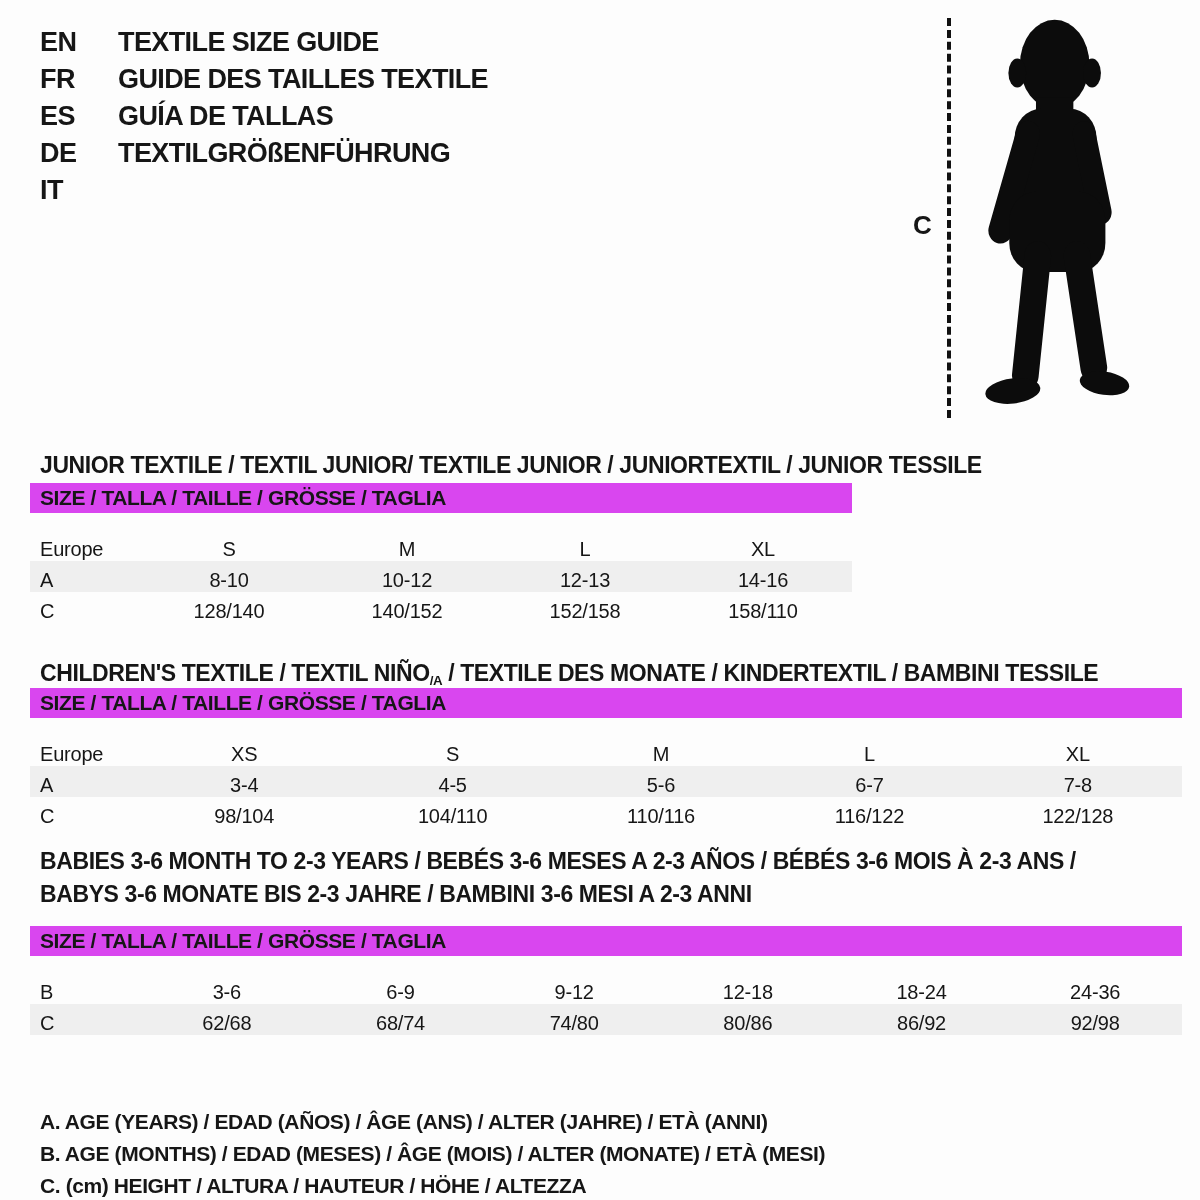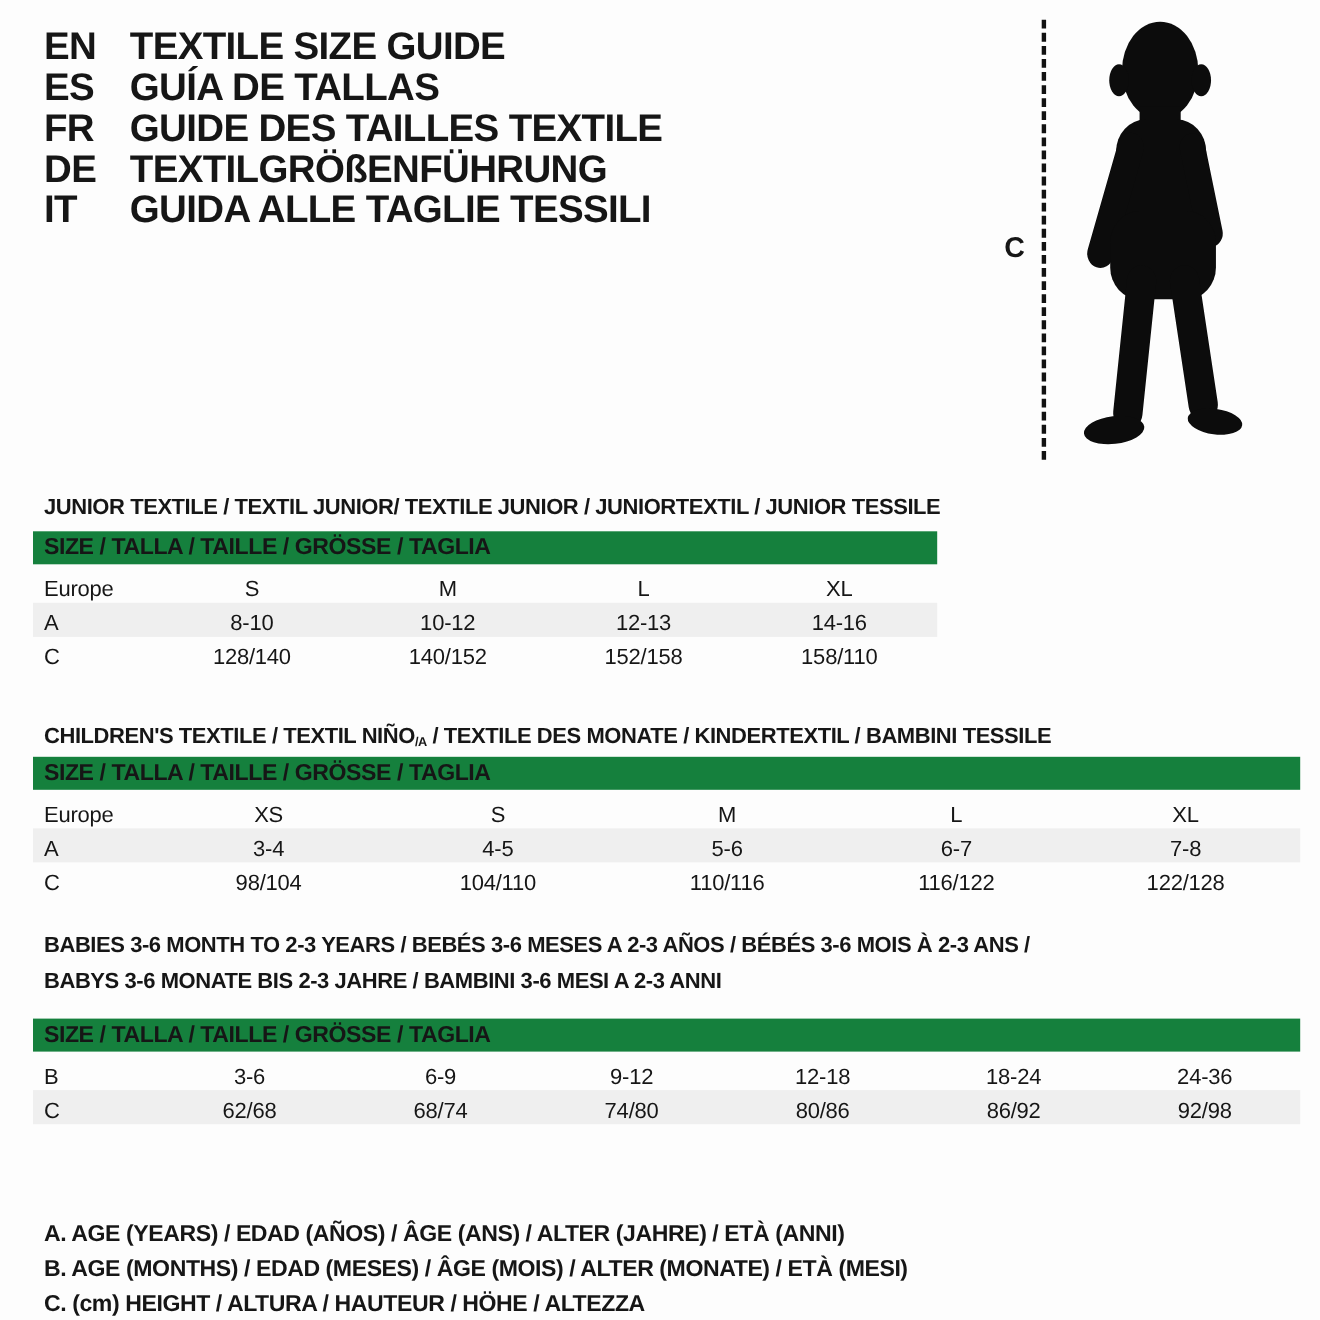--- a/index.html
+++ b/index.html
@@ -7,40 +7,40 @@
     width:1200px;height:1200px;position:relative;overflow:hidden;
     background:#fdfdfd;color:#161616;
     font-family:"Liberation Sans","DejaVu Sans",sans-serif;
     font-stretch:condensed;
   }
   .page{position:absolute;inset:0;}
 
   
   .lang-block{position:absolute;left:40px;top:24px;}
   .lang-row{display:flex;height:37px;align-items:center;}
-  .lang-code,.lang-label{font-weight:700;font-size:35px;letter-spacing:-0.6px;white-space:nowrap;}
+  .lang-code,.lang-label{font-weight:700;font-size:27px;letter-spacing:-0.6px;white-space:nowrap;}
   .lang-code{width:78px;flex:none;}
 
   
   .figure-block{position:absolute;left:905px;top:10px;width:262px;height:412px;}
   .height-line{position:absolute;left:42px;top:8px;height:400px;width:0;border-left:4px dashed #111;}
   .c-marker{position:absolute;left:8px;top:200px;font-size:26px;font-weight:700;}
   .baby-svg{position:absolute;left:58px;top:4px;width:178px;height:406px;}
 
   
-  .section-title{position:absolute;left:40px;font-size:20px;font-weight:700;
+  .section-title{position:absolute;left:40px;font-size:23px;font-weight:700;
     letter-spacing:-0.4px;white-space:nowrap;}
   .title-sub{font-size:0.58em;vertical-align:-0.30em;font-weight:700;}
   .two-line div{line-height:33px;}
 
   
   .size-table{position:absolute;left:30px;}
-  .size-header{height:30px;display:flex;align-items:center;background:#15803d;
+  .size-header{height:30px;display:flex;align-items:center;background:#d946ef;
     font-weight:700;font-size:21px;padding-left:10px;letter-spacing:-0.4px;
-    margin-bottom:4px;box-sizing:border-box;}
+    margin-bottom:17px;box-sizing:border-box;}
   .trow{display:flex;height:31px;align-items:flex-end;font-size:20px;letter-spacing:-0.2px;}
   .trow.shade{background:#efefef;}
   .tlabel{width:100px;padding-left:10px;flex:none;}
   .tcell{flex:1;text-align:center;}
   .junior-table{top:483px;width:822px;}
   .children-table{top:688px;width:1152px;}
   .babies-table{top:926px;width:1152px;}
   #junior-title{top:433px;}
   #children-title{top:641px;}
   #babies-title{top:826px;}
@@ -53,34 +53,33 @@
 <body>
 
 <div class="page">
 
   <section class="lang-block">
     <div class="lang-row">
       <span class="lang-code">EN</span>
       <span class="lang-label">TEXTILE SIZE GUIDE</span>
     </div>
     <div class="lang-row">
+      <span class="lang-code">FR</span>
+      <span class="lang-label">GUIDE DES TAILLES TEXTILE</span>
+    </div>
+    <div class="lang-row">
       <span class="lang-code">ES</span>
       <span class="lang-label">GUÍA DE TALLAS</span>
-    </div>
-    <div class="lang-row">
-      <span class="lang-code">FR</span>
-      <span class="lang-label">GUIDE DES TAILLES TEXTILE</span>
     </div>
     <div class="lang-row">
       <span class="lang-code">DE</span>
       <span class="lang-label">TEXTILGRÖßENFÜHRUNG</span>
     </div>
     <div class="lang-row">
       <span class="lang-code">IT</span>
-      <span class="lang-label">GUIDA ALLE TAGLIE TESSILI</span>
     </div>
   </section>
 
   <div class="figure-block">
     <span class="c-marker">C</span>
     <div class="height-line"></div>
     <svg class="baby-svg" viewBox="0 0 200 420" preserveAspectRatio="none">
       <g fill="#0c0c0c" stroke="#0c0c0c">
         <ellipse cx="103" cy="52" rx="39" ry="46" stroke="none"></ellipse>
         <ellipse cx="61" cy="61" rx="10" ry="15" stroke="none"></ellipse>

